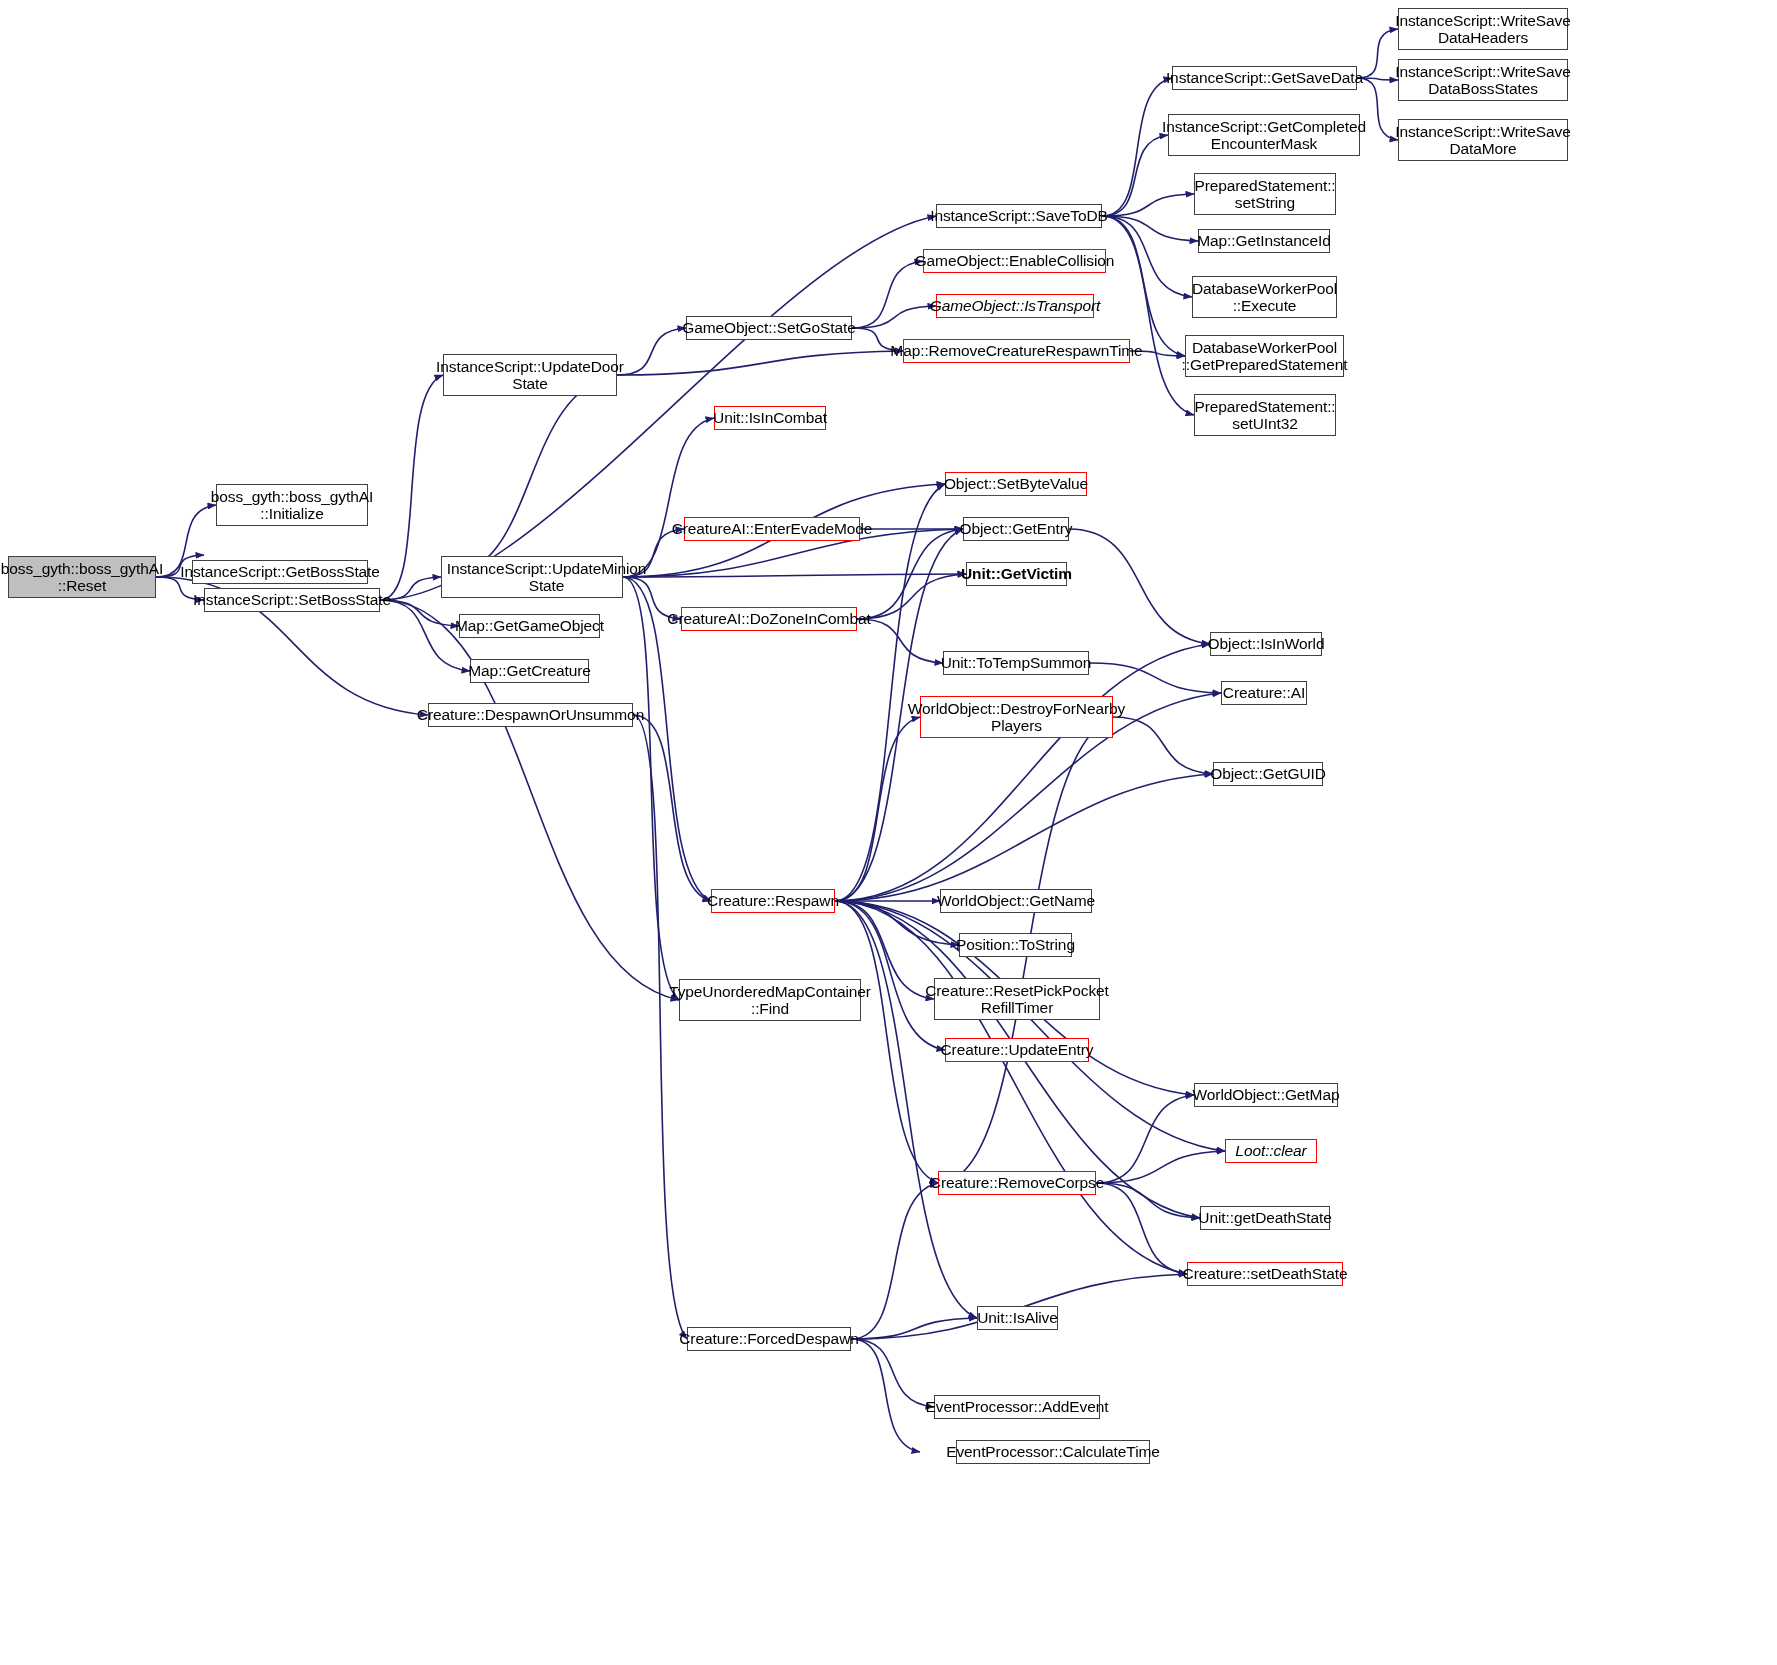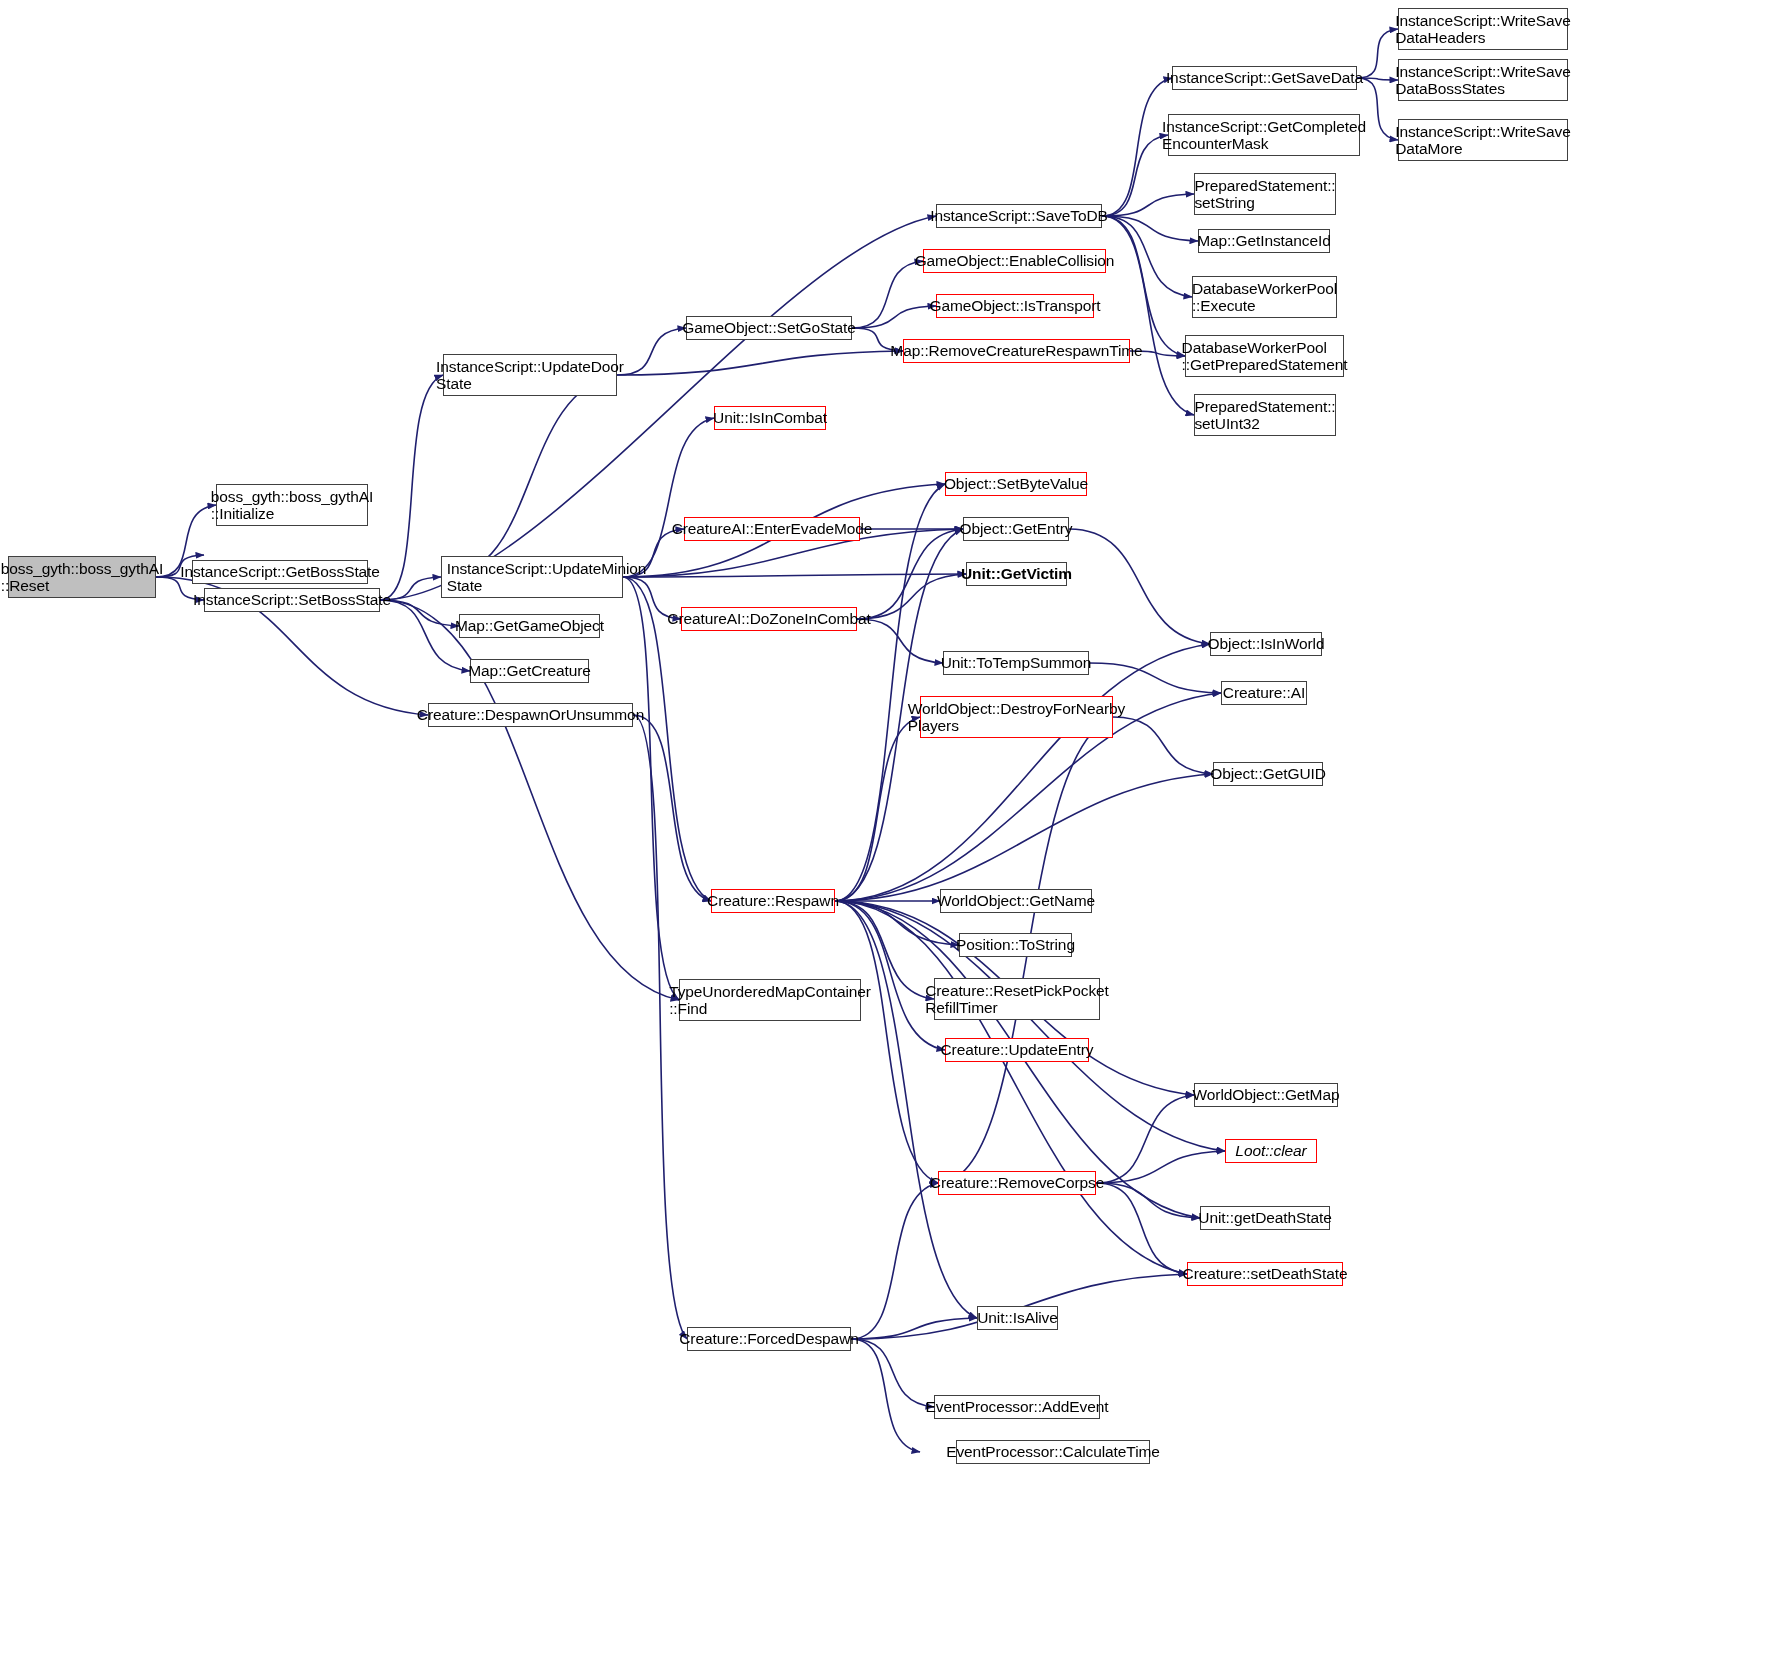--- a/index.html
+++ b/index.html
@@ -22,21 +22,21 @@
     width: 1777px;
     height: 1665px;
     pointer-events: none;
   }
   .node {
     position: absolute;
     box-sizing: border-box;
     display: flex;
     align-items: center;
     justify-content: center;
-    text-align: left;
+    text-align: center;
     background: #ffffff;
     border: 1px solid #404040;
     color: #000000;
     font-size: 15.5px;
     line-height: 1.12;
     letter-spacing: -0.1px;
     padding: 1px 4px;
     white-space: pre-line;
     z-index: 5;
   }
@@ -147,21 +147,21 @@
       <div class="node" style="left: 428px; top: 703px; width: 205px; height: 24px;">Creature::DespawnOrUnsummon</div>
       <div class="node" style="left: 686px; top: 316px; width: 166px; height: 24px;">GameObject::SetGoState</div>
       <div class="node red" style="left: 714px; top: 406px; width: 112px; height: 24px;">Unit::IsInCombat</div>
       <div class="node red" style="left: 684px; top: 517px; width: 176px; height: 24px;">CreatureAI::EnterEvadeMode</div>
       <div class="node red" style="left: 681px; top: 607px; width: 176px; height: 24px;">CreatureAI::DoZoneInCombat</div>
       <div class="node red" style="left: 711px; top: 889px; width: 124px; height: 24px;">Creature::Respawn</div>
       <div class="node" style="left: 679px; top: 979px; width: 182px; height: 42px;">TypeUnorderedMapContainer
 ::Find</div>
       <div class="node" style="left: 687px; top: 1327px; width: 164px; height: 24px;">Creature::ForcedDespawn</div>
       <div class="node red" style="left: 923px; top: 249px; width: 183px; height: 24px;">GameObject::EnableCollision</div>
-      <div class="node red" style="left: 936px; top: 294px; width: 158px; height: 24px;">GameObject::IsTransport</div>
+      <div class="node red" style="left: 936px; top: 294px; width: 158px; height: 24px; font-style: italic;">GameObject::IsTransport</div>
       <div class="node red" style="left: 903px; top: 339px; width: 227px; height: 24px;">Map::RemoveCreatureRespawnTime</div>
       <div class="node" style="left: 936px; top: 204px; width: 166px; height: 24px;">InstanceScript::SaveToDB</div>
       <div class="node red" style="left: 945px; top: 472px; width: 142px; height: 24px;">Object::SetByteValue</div>
       <div class="node" style="left: 963px; top: 517px; width: 106px; height: 24px;">Object::GetEntry</div>
       <div class="node" style="left: 966px; top: 562px; width: 101px; height: 24px; font-weight: bold;">Unit::GetVictim</div>
       <div class="node" style="left: 943px; top: 651px; width: 146px; height: 24px;">Unit::ToTempSummon</div>
       <div class="node red" style="left: 920px; top: 696px; width: 193px; height: 42px;">WorldObject::DestroyForNearby
 Players</div>
       <div class="node" style="left: 940px; top: 889px; width: 152px; height: 24px;">WorldObject::GetName</div>
       <div class="node" style="left: 959px; top: 933px; width: 113px; height: 24px;">Position::ToString</div>

